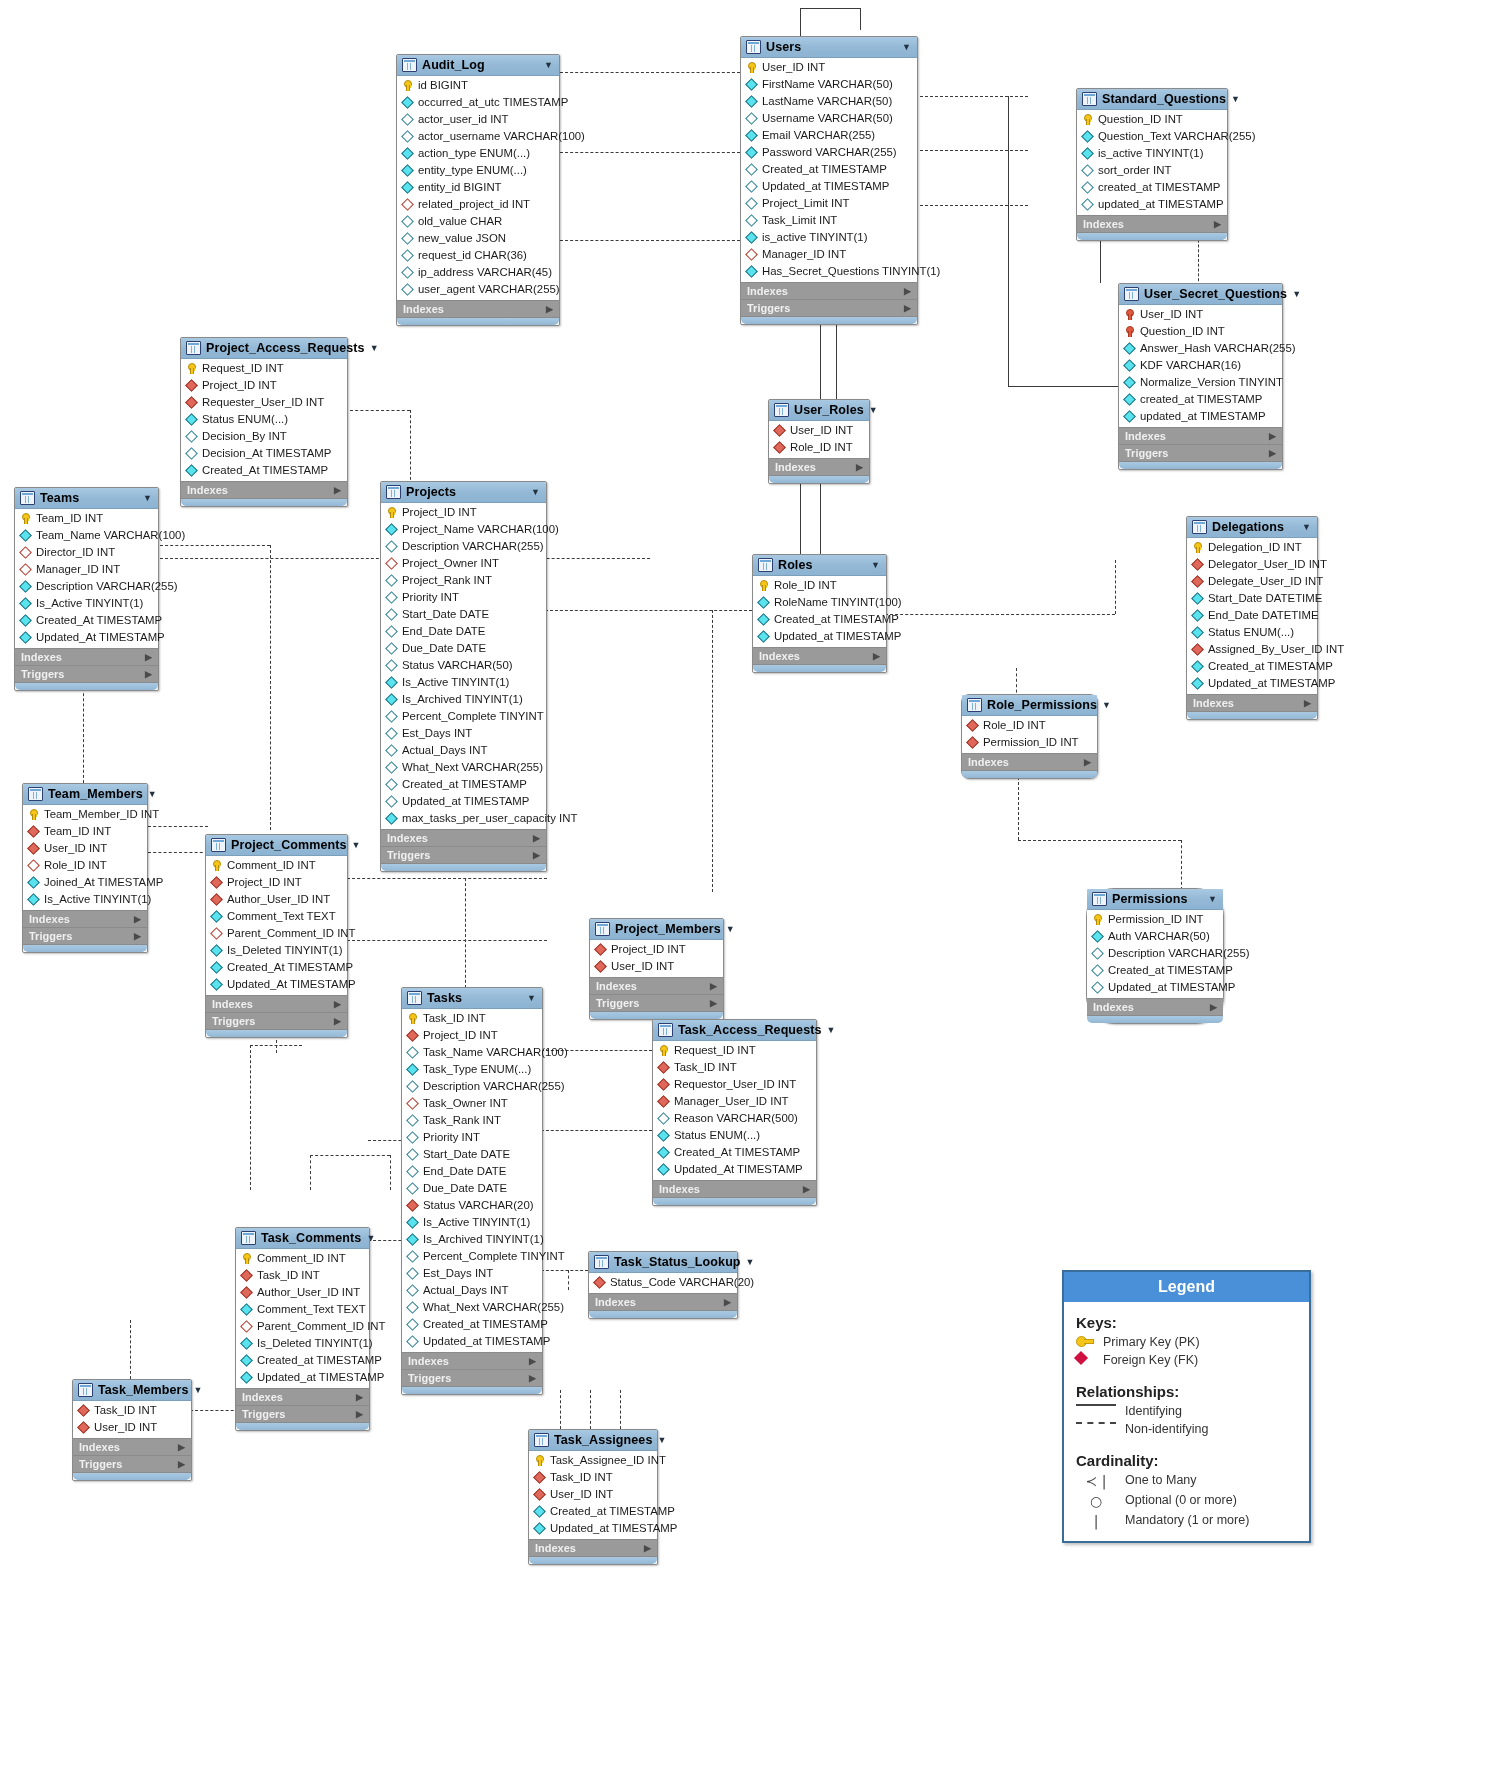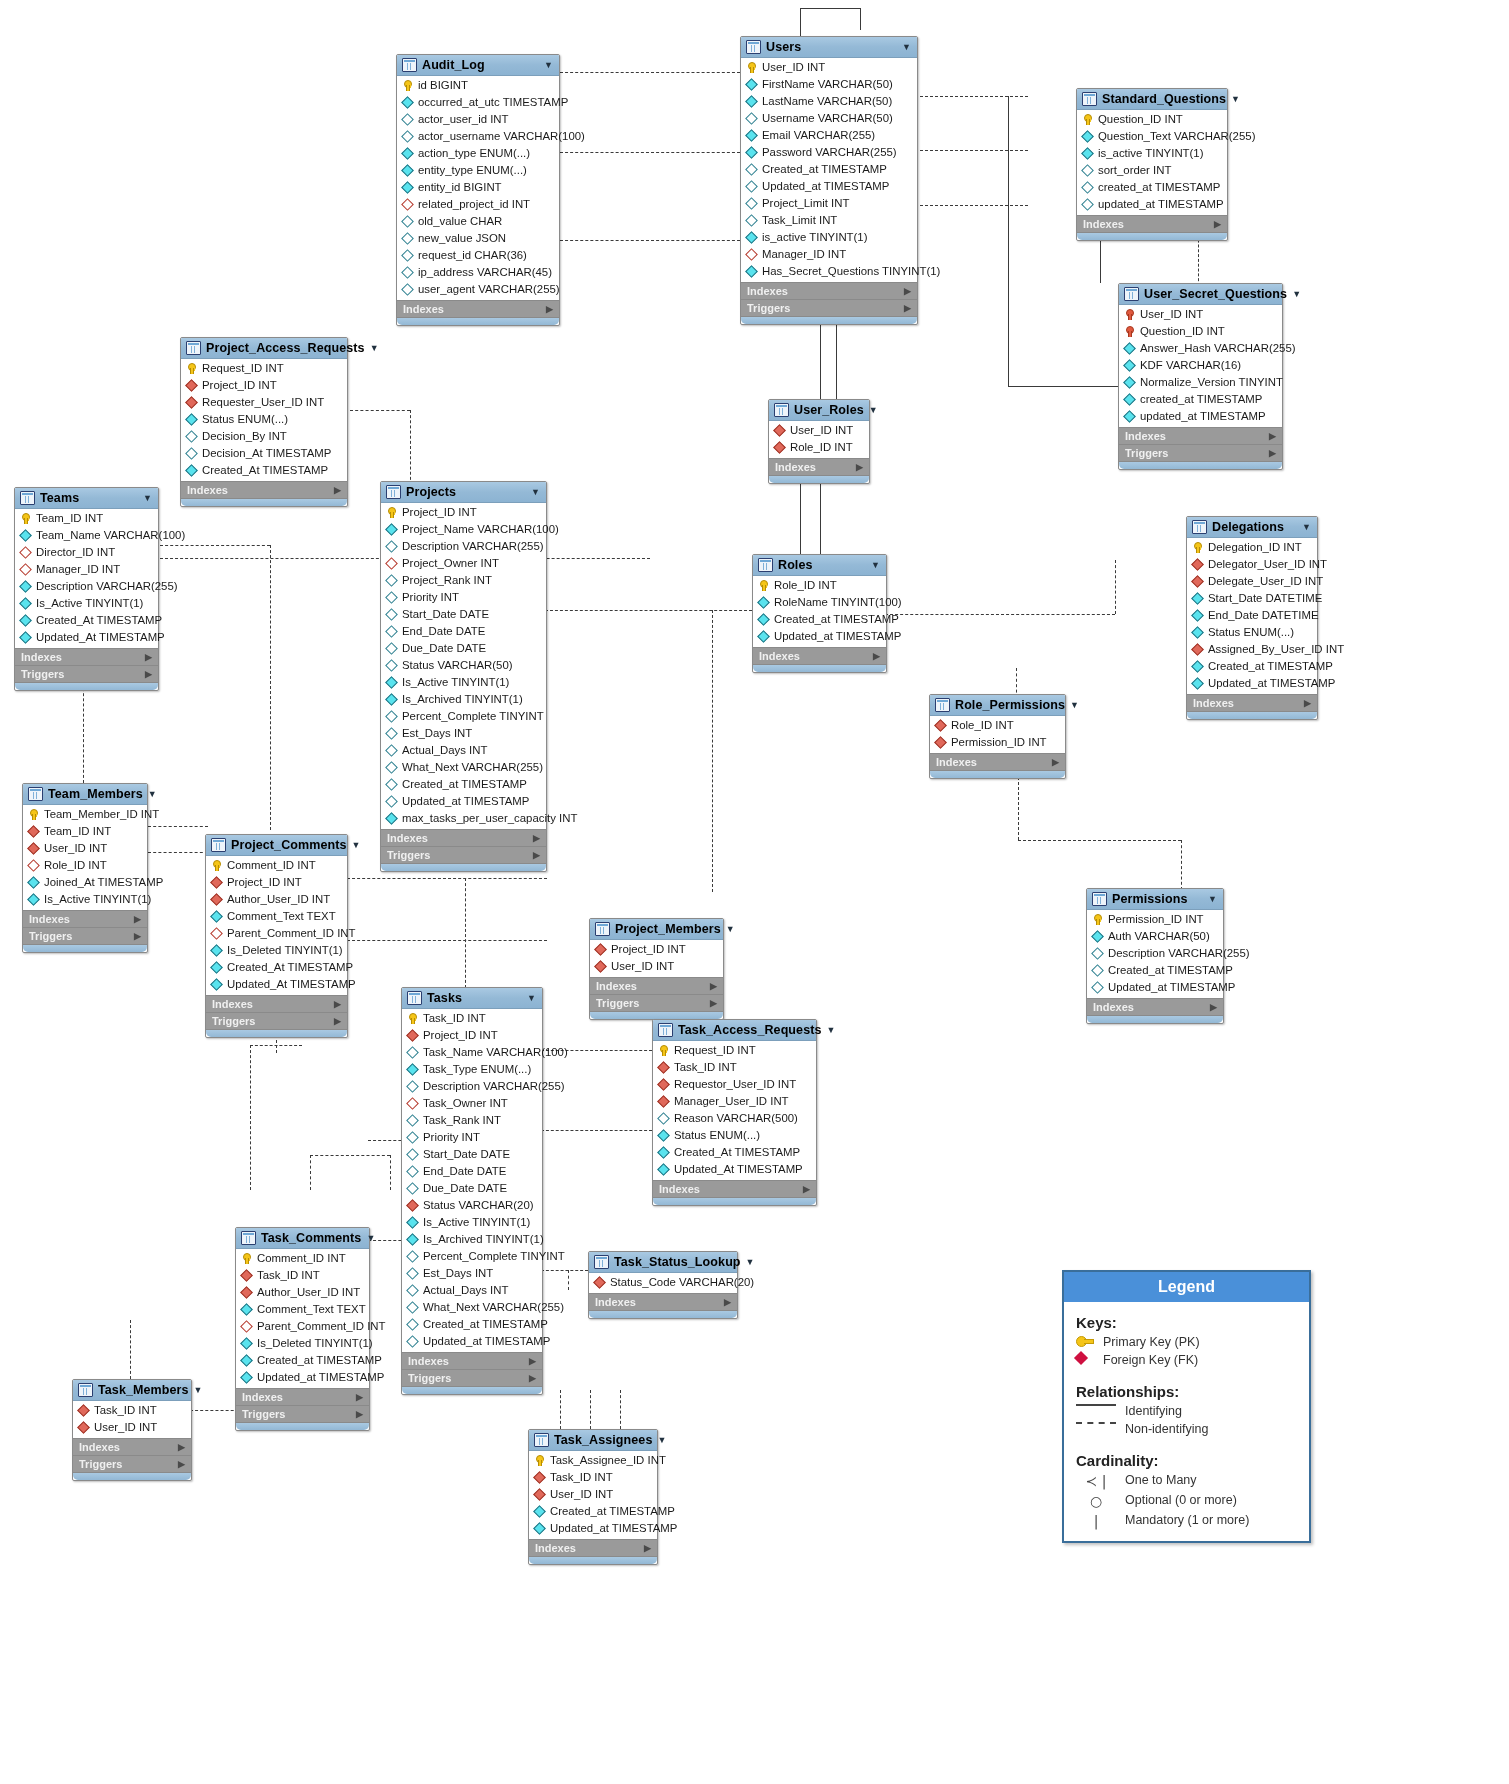--- a/index.html
+++ b/index.html
@@ -648,21 +648,21 @@
             <span class="ic d dfill"></span>
             <span>Updated_at TIMESTAMP</span>
           </div>
         </div>
         <div class="sect">
           <span>Indexes</span>
           <span class="tri">▶</span>
         </div>
         <div class="foot"></div>
       </div>
-      <div class="tbl" style="left: 929px; top: 694px; width: 135px;">
+      <div class="tbl" style="left: 961px; top: 694px; width: 135px; border-radius: 8px;">
         <div class="hdr">
           <span class="ticon"></span>
           <span class="tname">Role_Permissions</span>
           <span class="caret">▼</span>
         </div>
         <div class="rows">
           <div class="row">
             <span class="ic d fkfill"></span>
             <span>Role_ID INT</span>
           </div>
@@ -788,21 +788,21 @@
         <div class="sect">
           <span>Indexes</span>
           <span class="tri">▶</span>
         </div>
         <div class="sect">
           <span>Triggers</span>
           <span class="tri">▶</span>
         </div>
         <div class="foot"></div>
       </div>
-      <div class="tbl" style="left: 1086px; top: 888px; width: 136px;">
+      <div class="tbl" style="left: 1086px; top: 888px; width: 136px; border-radius: 28px;">
         <div class="hdr">
           <span class="ticon"></span>
           <span class="tname">Permissions</span>
           <span class="caret">▼</span>
         </div>
         <div class="rows">
           <div class="row">
             <span class="ic pk"></span>
             <span>Permission_ID INT</span>
           </div>

